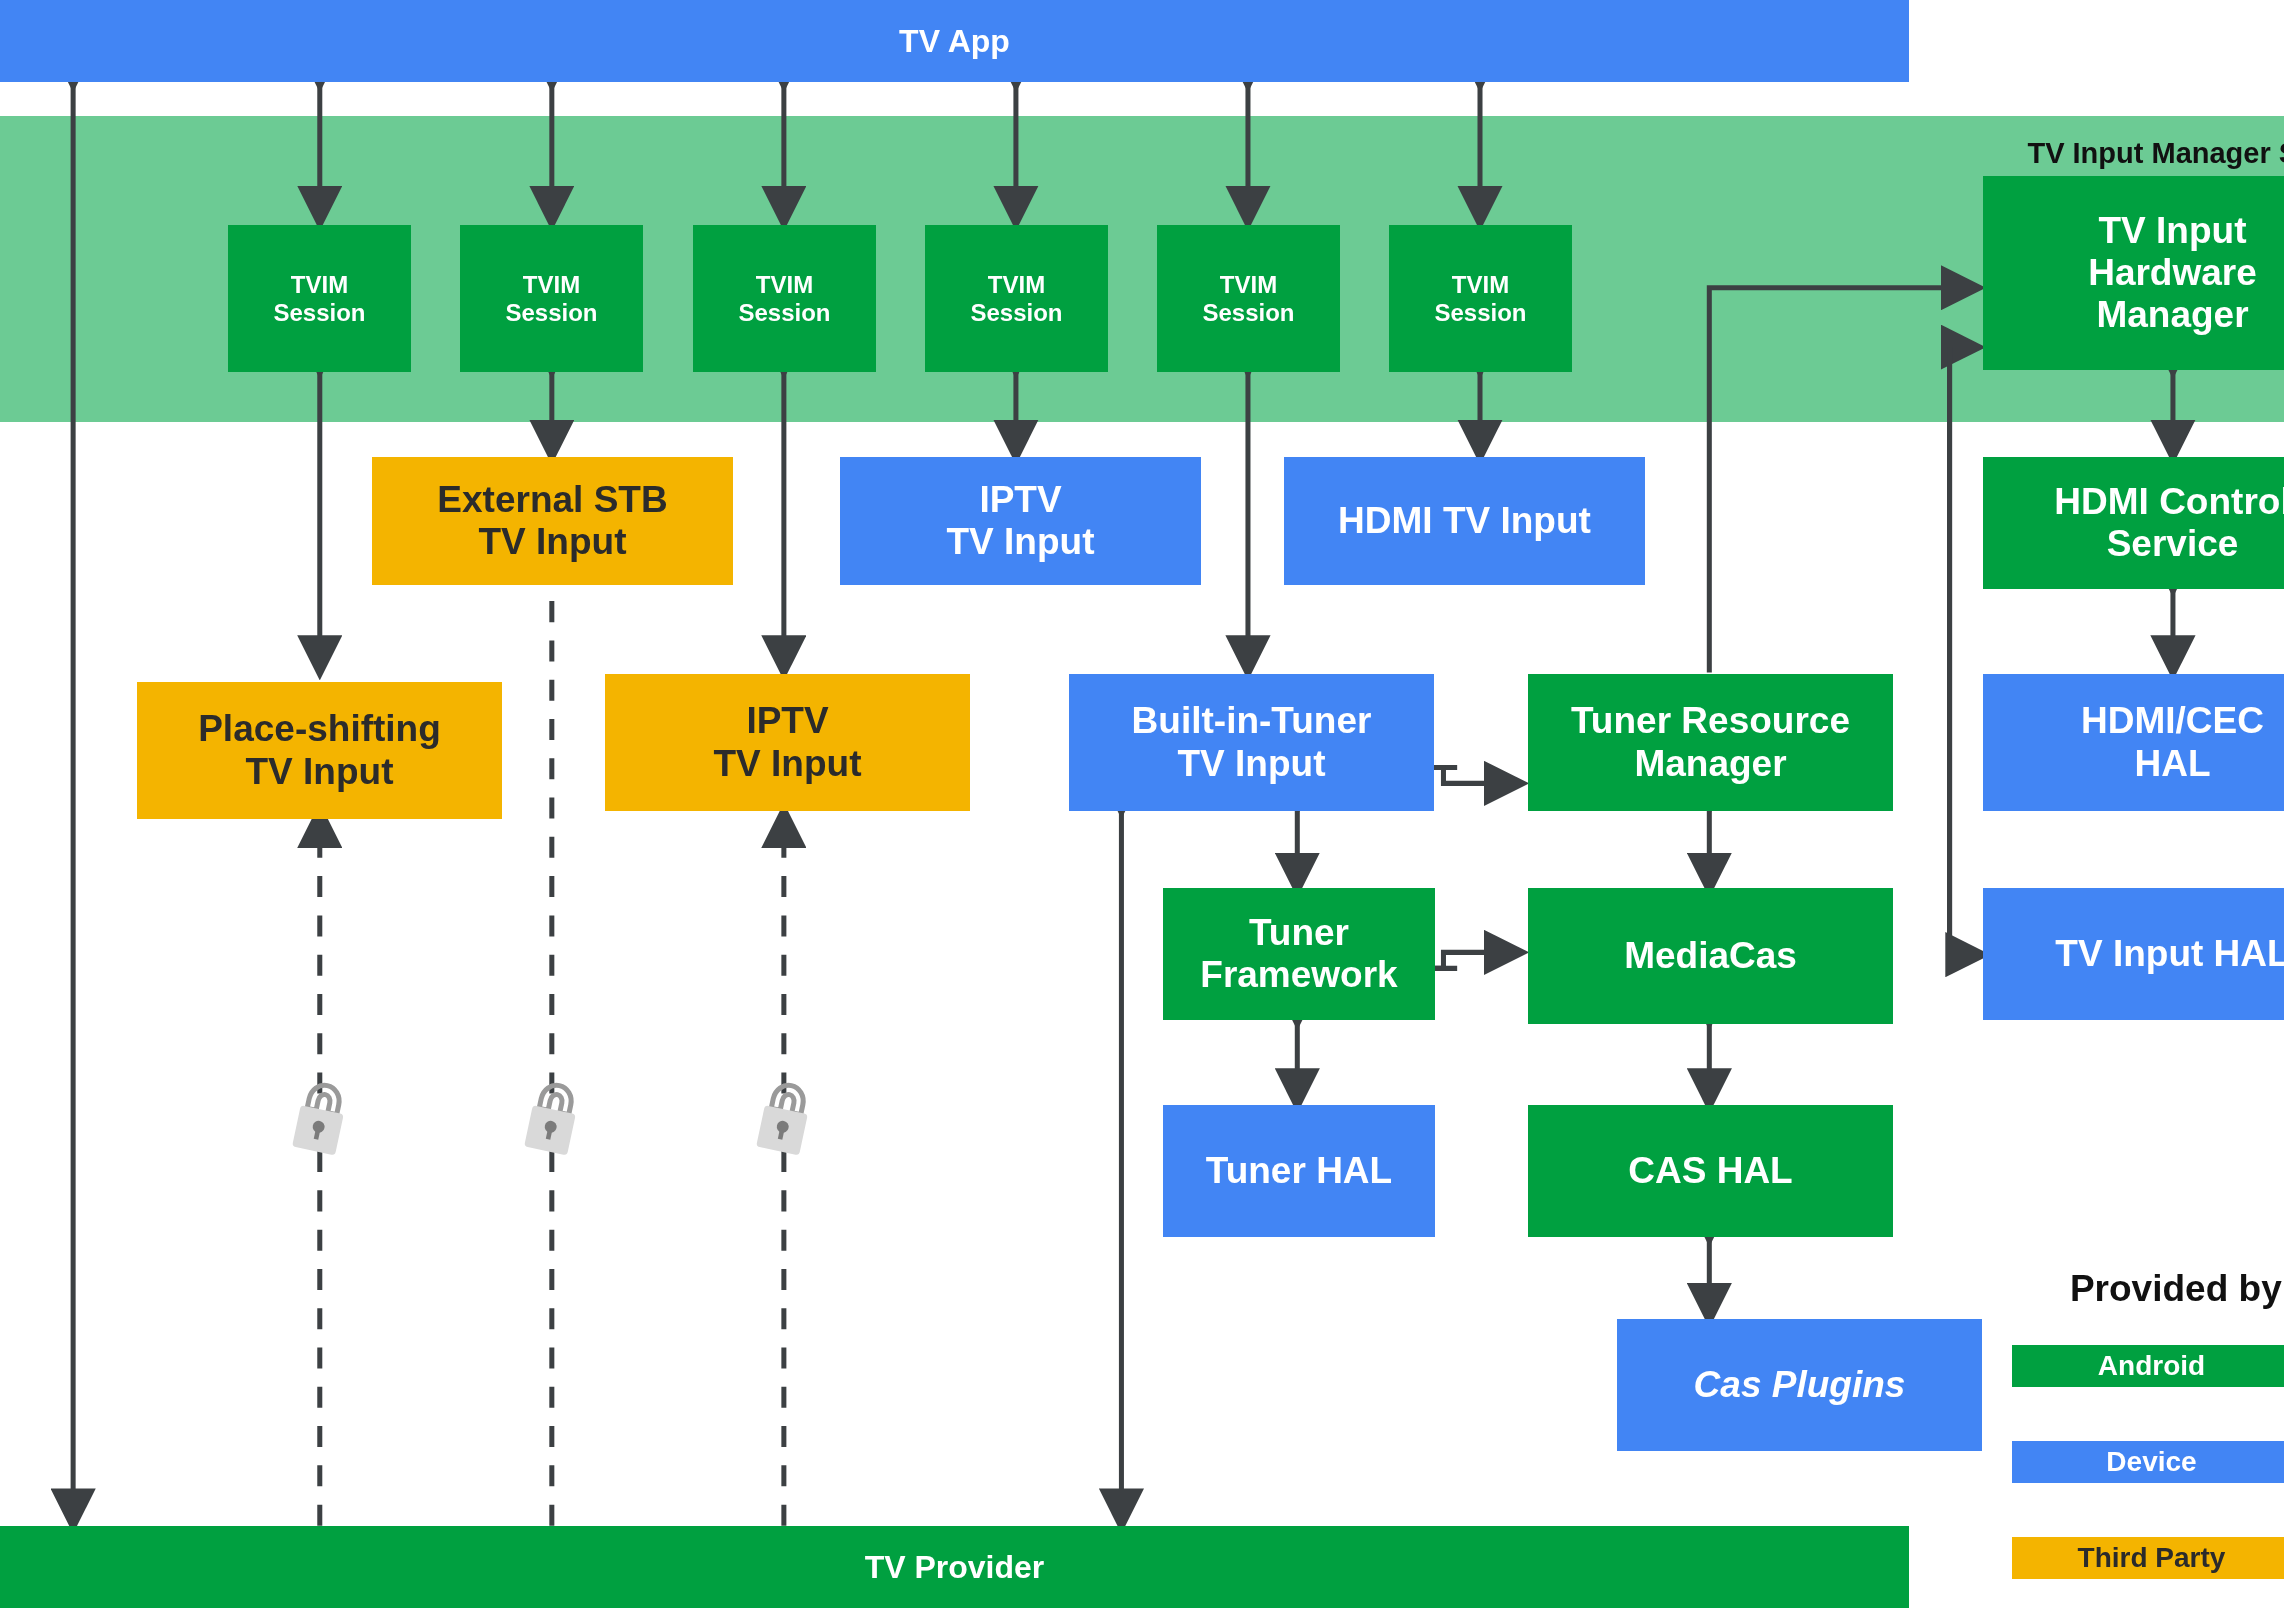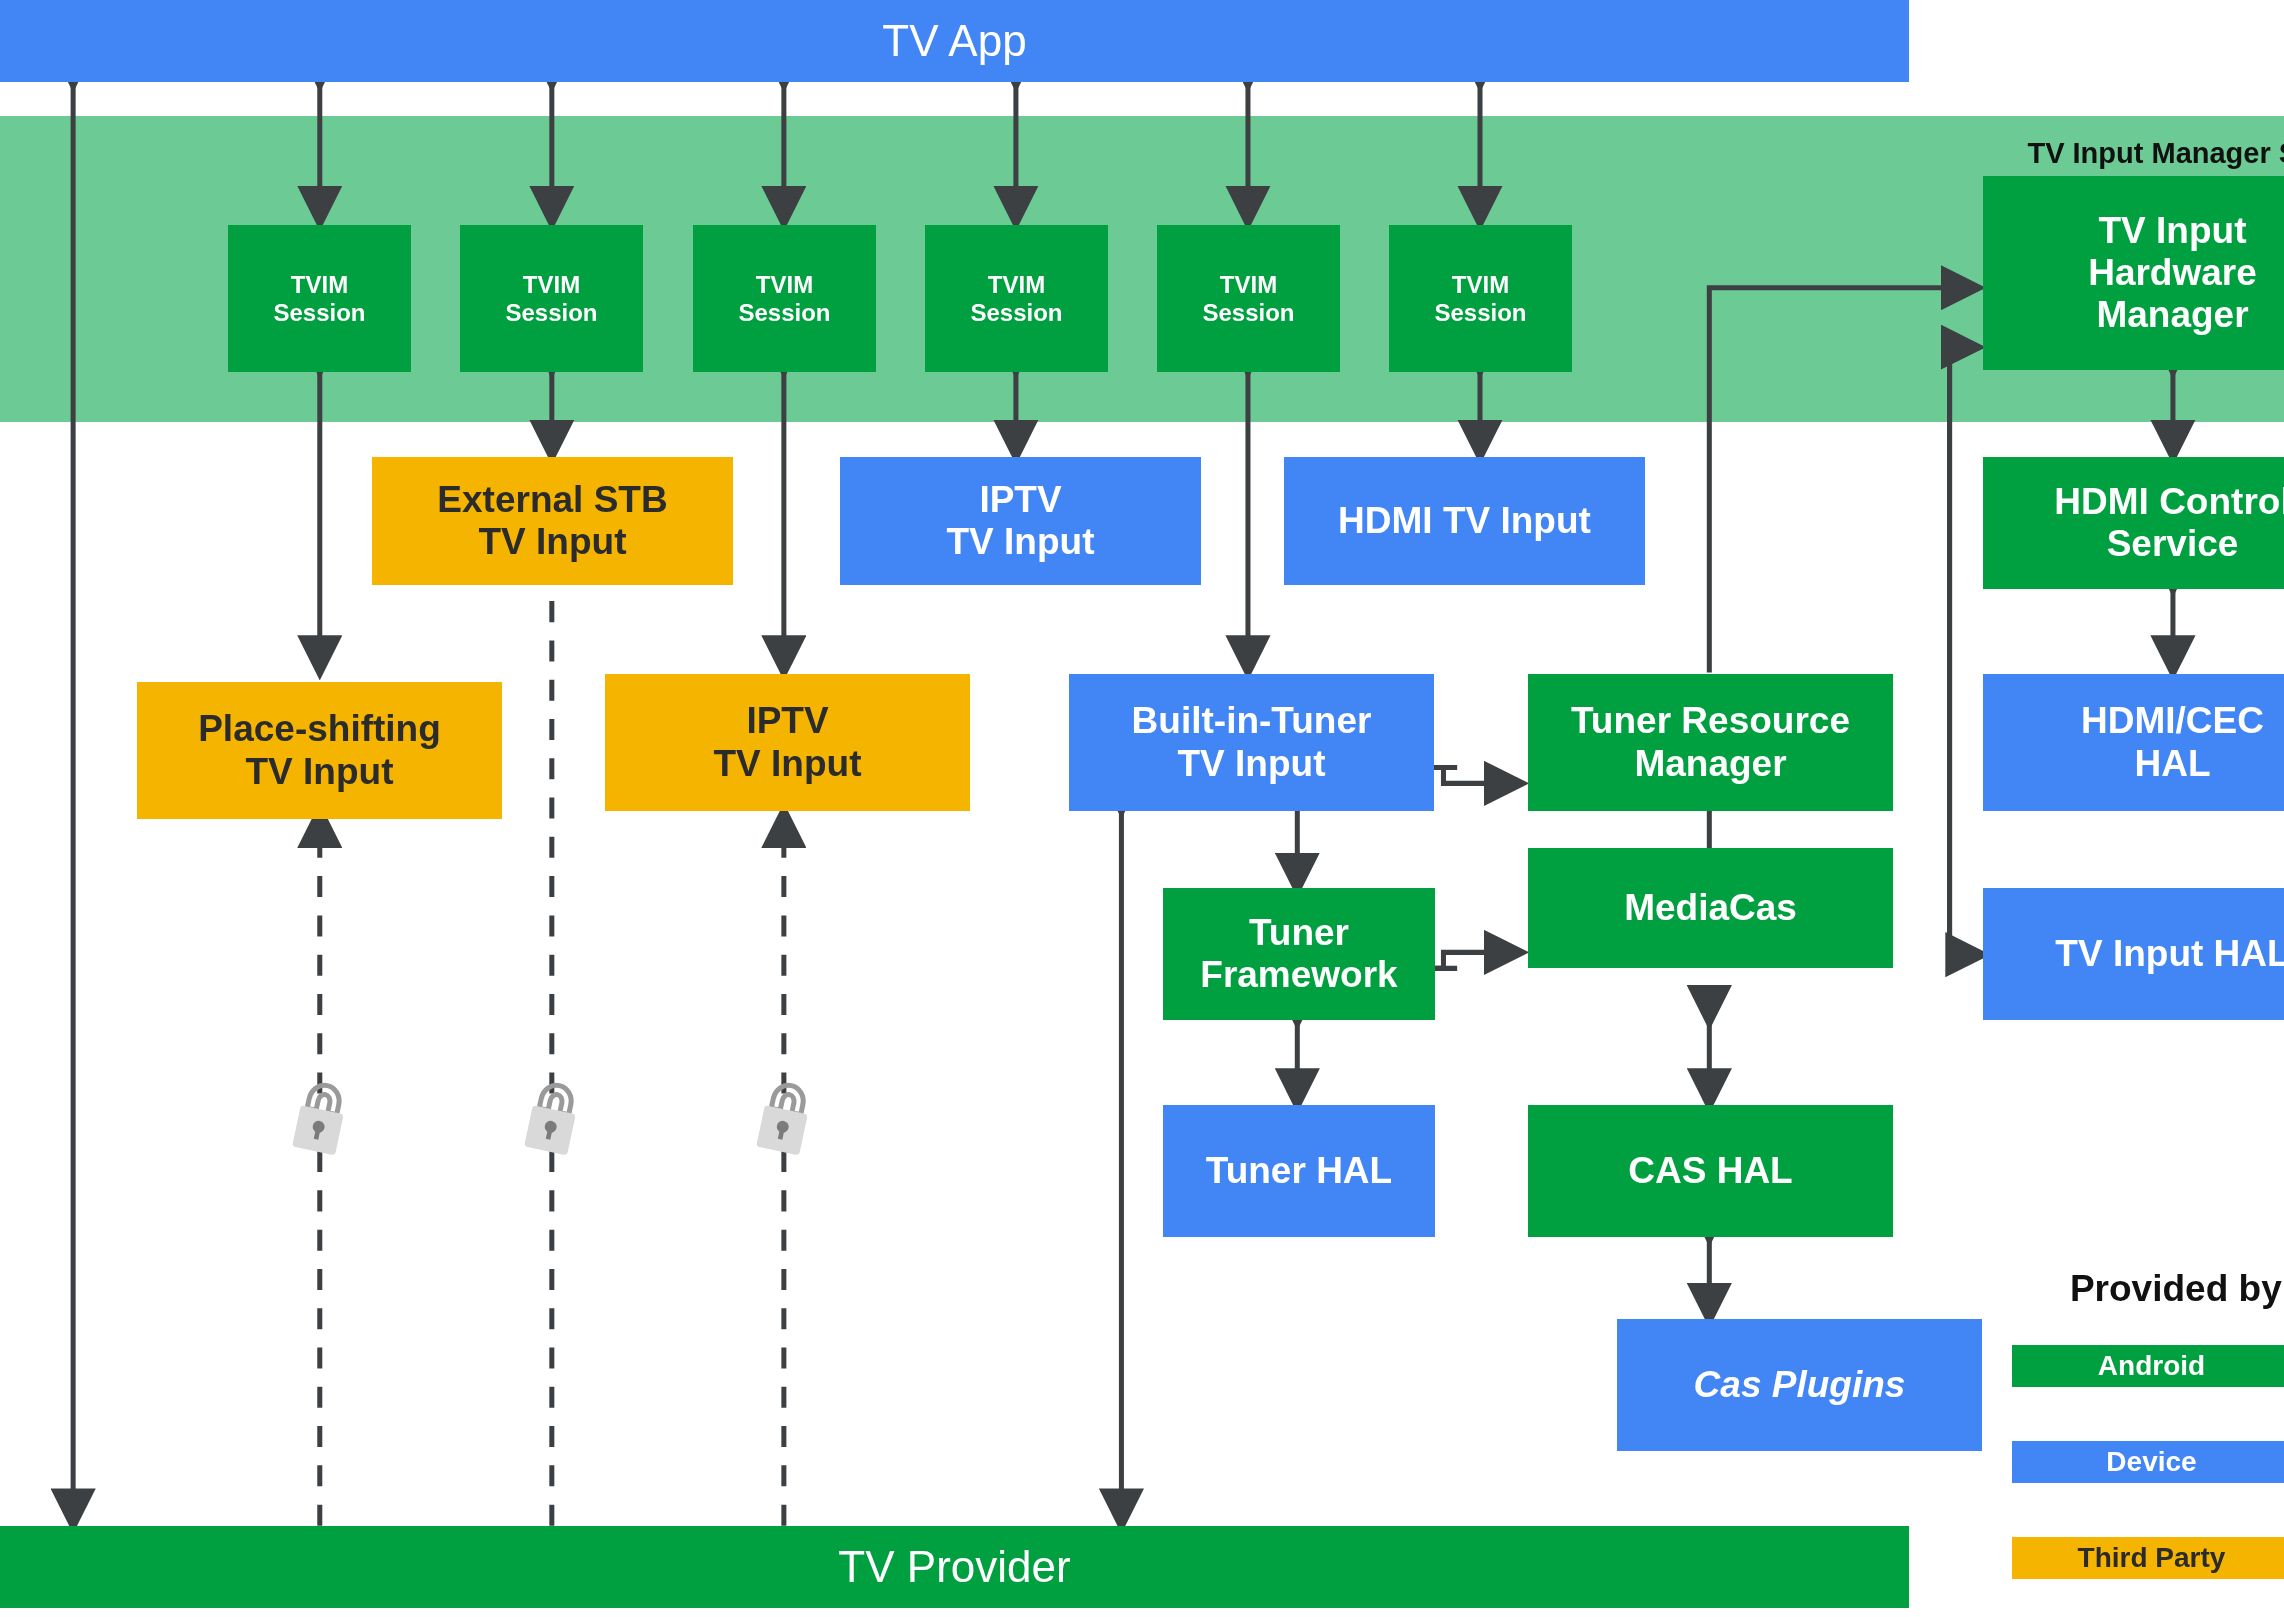--- a/index.html
+++ b/index.html
@@ -8,21 +8,21 @@
   svg.layer{position:absolute;left:0;top:0;width:2400px;height:1617px;}
   .node{position:absolute;display:flex;align-items:center;justify-content:center;text-align:center;
         line-height:1.14;box-sizing:border-box;}
   .node span{display:block;white-space:pre-line;}
   .green{background:#00a040;color:#ffffff;}
   .blue{background:#4285f4;color:#ffffff;}
   .amber{background:#f4b400;color:#2b2b2b;align-items:center;}
   .band{position:absolute;background:#6ccb94;}
   .bandlabel{position:absolute;color:#111;font-weight:bold;}
   .legend-title{position:absolute;color:#111;font-weight:bold;}
-  .fs-big{font-size:44px;font-weight:normal;}
+  .fs-big{font-size:32px;font-weight:bold;}
   .fs-med{font-size:37px;font-weight:bold;}
   .fs-sess{font-size:24px;font-weight:bold;}
   .fs-leg{font-size:28px;font-weight:bold;}
 </style>
 </head>
 <body>
 
 <div id="stage">
 
   <div class="band" style="left:0;top:116px;width:2400px;height:306px;"></div>
@@ -196,21 +196,21 @@
   </div>
   <div class="node blue fs-med" style="left:1983px;top:674px;width:379px;height:137px;">
     <span>HDMI/CEC
 HAL</span>
   </div>
 
   <div class="node green fs-med" style="left:1163px;top:888px;width:272px;height:132px;">
     <span>Tuner
 Framework</span>
   </div>
-  <div class="node green fs-med" style="left:1528px;top:848px;width:365px;height:120px;">
+  <div class="node green fs-med" style="left:1528px;top:888px;width:365px;height:136px;">
     <span>MediaCas</span>
   </div>
   <div class="node blue fs-med" style="left:1983px;top:888px;width:379px;height:132px;">
     <span>TV Input HAL</span>
   </div>
 
   <div class="node blue fs-med" style="left:1163px;top:1105px;width:272px;height:132px;">
     <span>Tuner HAL</span>
   </div>
   <div class="node green fs-med" style="left:1528px;top:1105px;width:365px;height:132px;">

